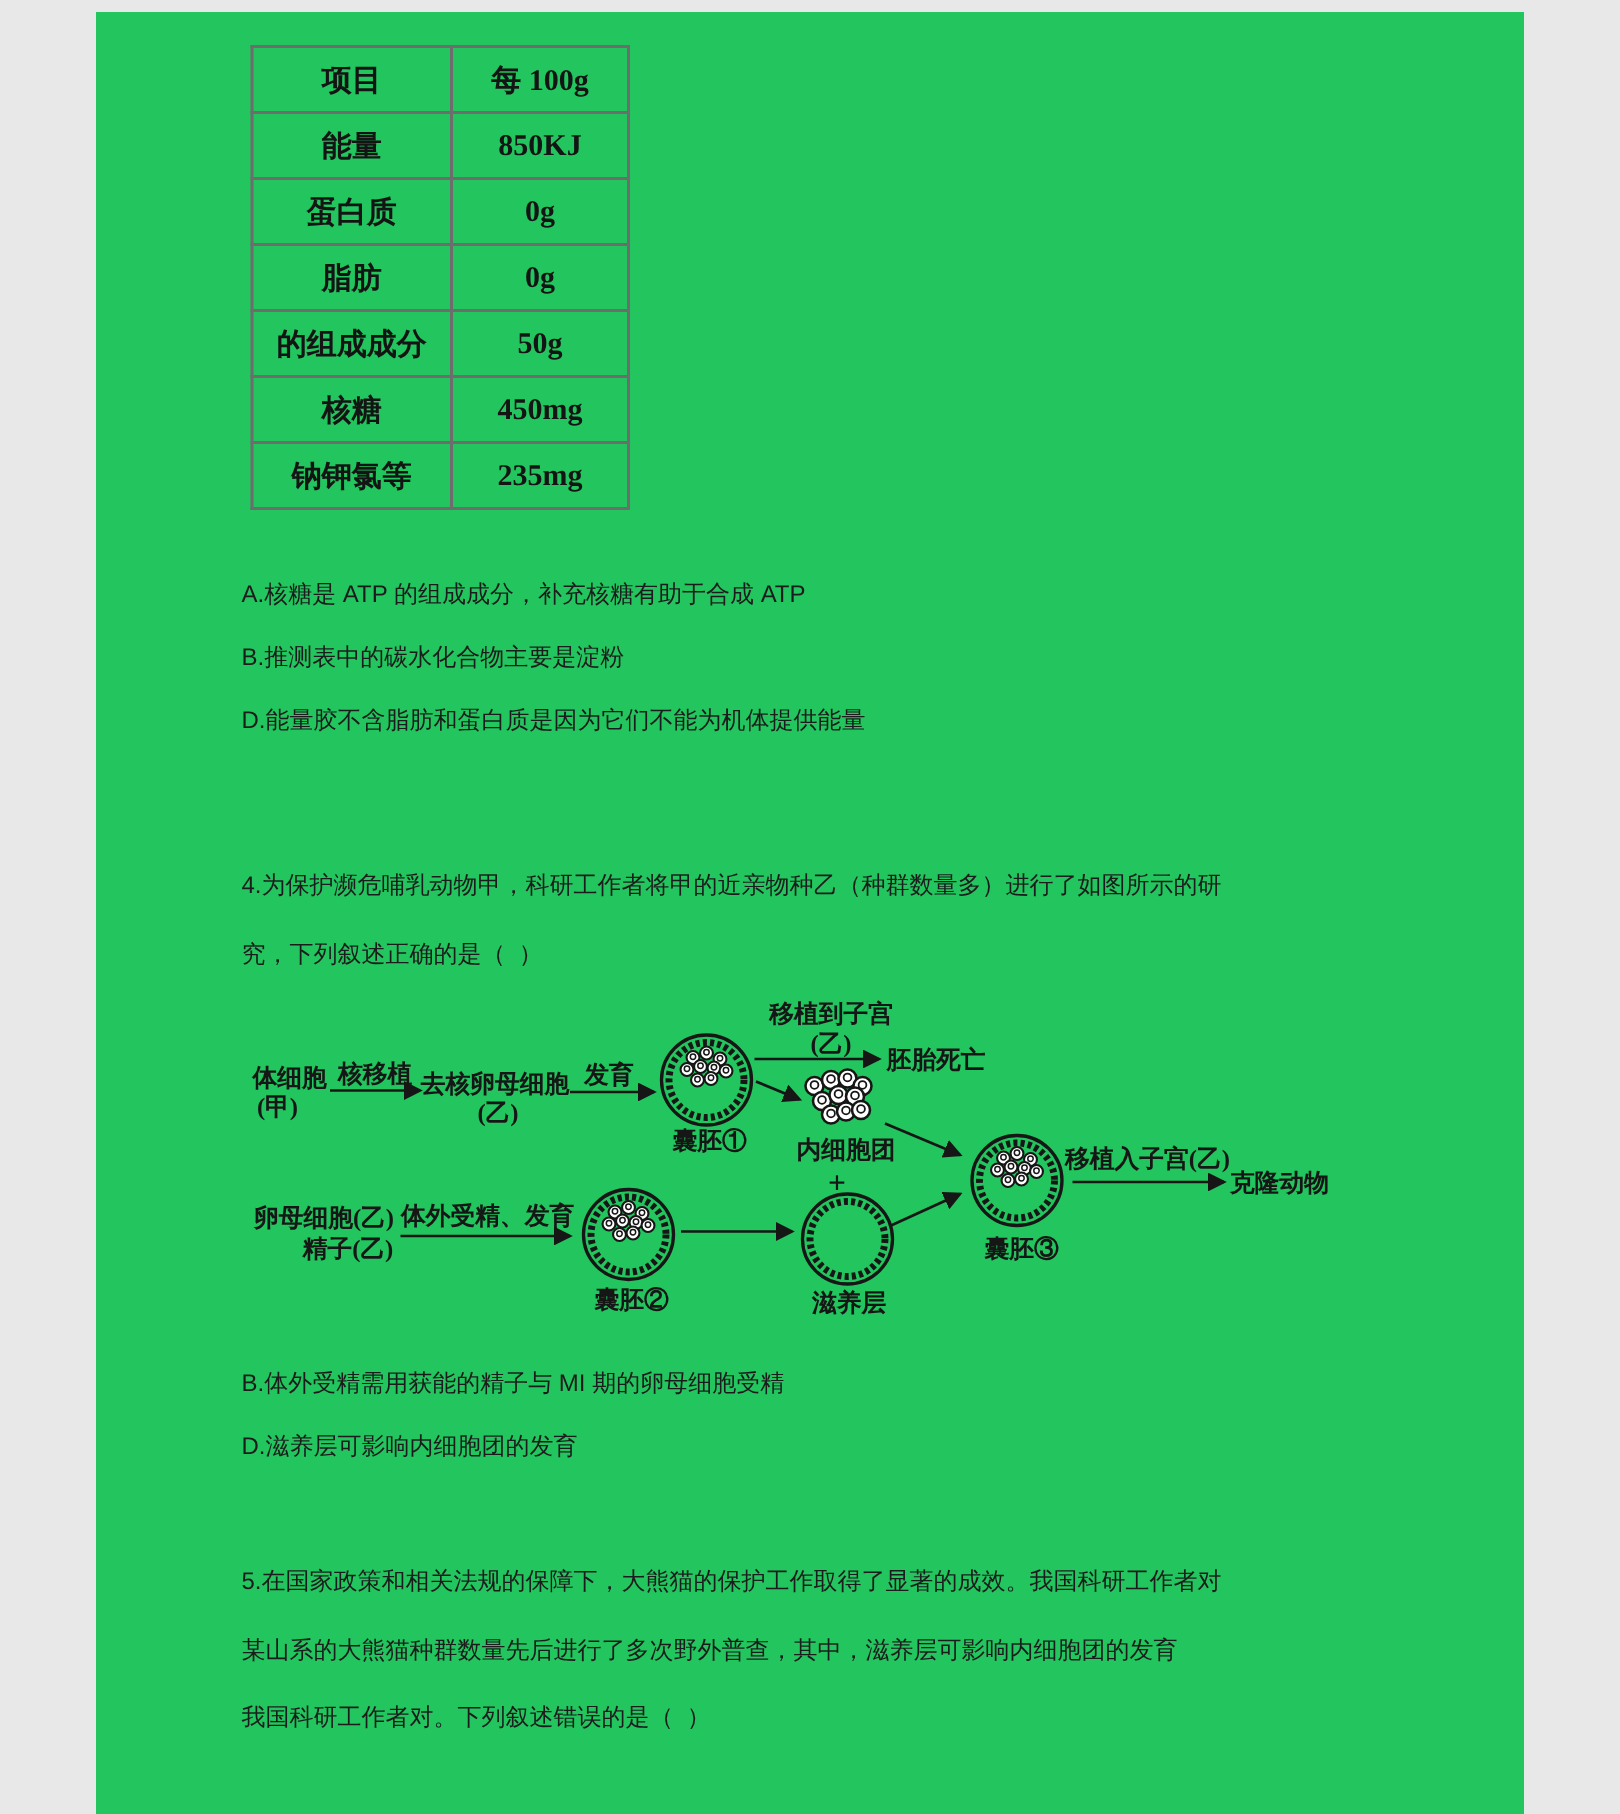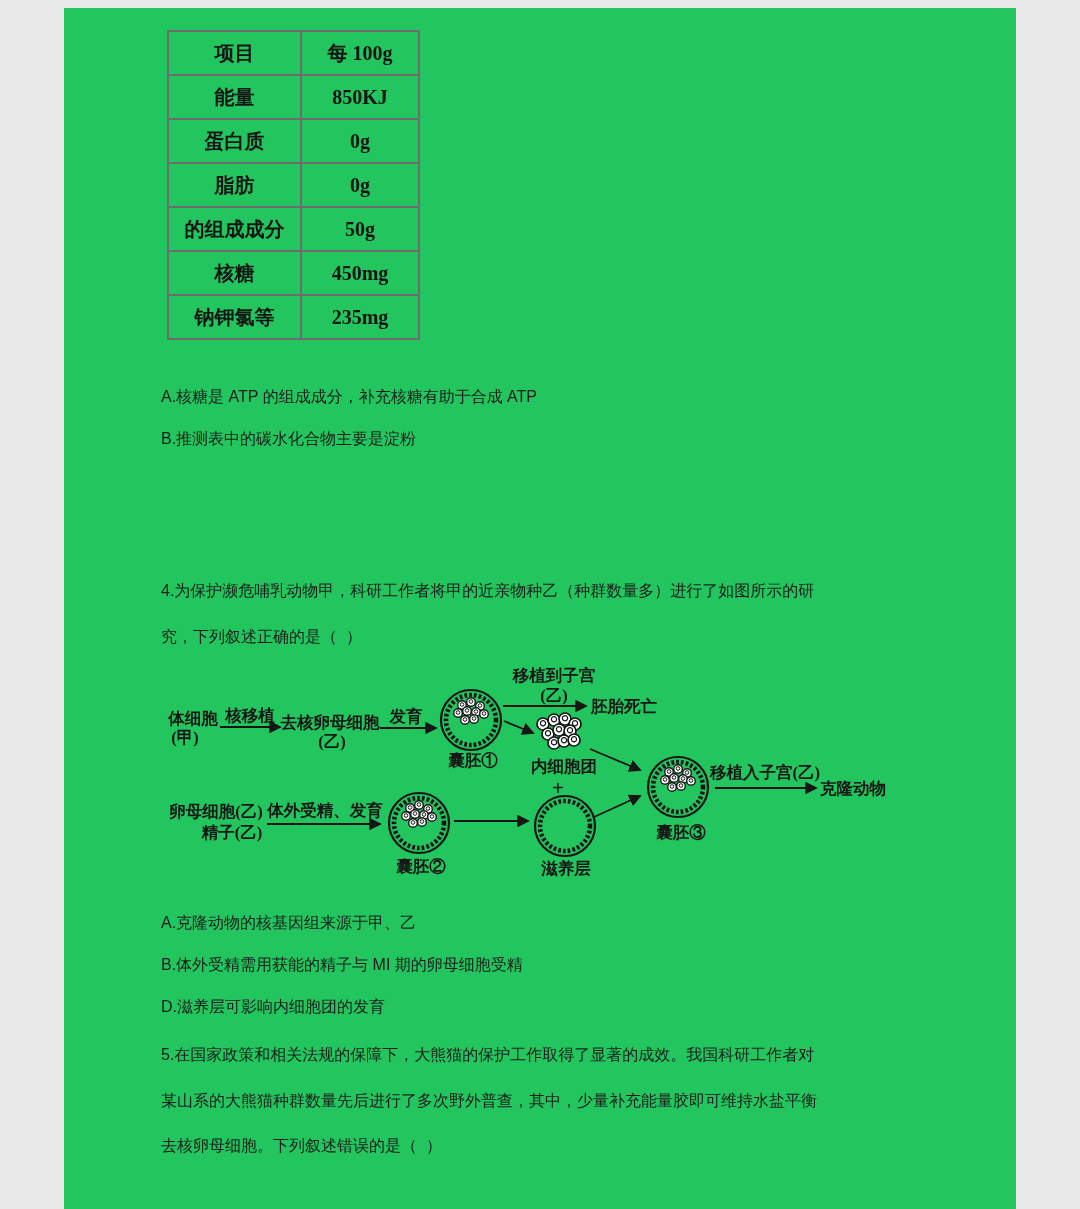--- a/index.html
+++ b/index.html
@@ -67,20 +67,21 @@
       <tr>
         <td>钠钾氯等</td>
         <td>235mg</td>
       </tr>
     </tbody>
   </table>
 
   <div class="opts" style="top:368px;">
     <div class="line">A.核糖是 ATP 的组成成分，补充核糖有助于合成 ATP</div>
     <div class="line">B.推测表中的碳水化合物主要是淀粉</div>
+    <div class="line">D.能量胶不含脂肪和蛋白质是因为它们不能为机体提供能量</div>
   </div>
 
   <div class="stem" style="top:560px;">
     <div class="line">4.为保护濒危哺乳动物甲，科研工作者将甲的近亲物种乙（种群数量多）进行了如图所示的研</div>
     <div class="line">究，下列叙述正确的是（  ）</div>
   </div>
 
   <svg class="diagram" width="800" height="240" viewBox="0 0 800 240">
     <defs>
       <marker id="arr" viewBox="0 0 10 10" refX="8.5" refY="5" markerWidth="7" markerHeight="7" orient="auto-start-reverse">
@@ -166,24 +167,23 @@
     <text x="62" y="163" text-anchor="middle">卵母细胞(乙)</text>
     <text x="78" y="184" text-anchor="middle">精子(乙)</text>
     <text x="171" y="162" text-anchor="middle">体外受精、发育</text>
     <text x="267" y="218" text-anchor="middle">囊胚②</text>
     <text x="527" y="184" text-anchor="middle">囊胚③</text>
     <text x="611" y="124" text-anchor="middle">移植入子宫(乙)</text>
     <text x="666" y="140">克隆动物</text>
   </svg>
 
   <div class="opts" style="top:894px;">
-    <div class="line">A.克隆动物的核基因组来源于甲、乙</div>
     <div class="line">B.体外受精需用获能的精子与 MI 期的卵母细胞受精</div>
     <div class="line">D.滋养层可影响内细胞团的发育</div>
   </div>
 
   <div class="stem" style="top:1024px;">
     <div class="line">5.在国家政策和相关法规的保障下，大熊猫的保护工作取得了显著的成效。我国科研工作者对</div>
-    <div class="line">某山系的大熊猫种群数量先后进行了多次野外普查，其中，少量补充能量胶即可维持水盐平衡</div>
-    <div class="line">去核卵母细胞。下列叙述错误的是（  ）</div>
+    <div class="line">某山系的大熊猫种群数量先后进行了多次野外普查，其中，滋养层可影响内细胞团的发育</div>
+    <div class="line">我国科研工作者对。下列叙述错误的是（  ）</div>
   </div>
 
 </div>
 
 </body></html>

